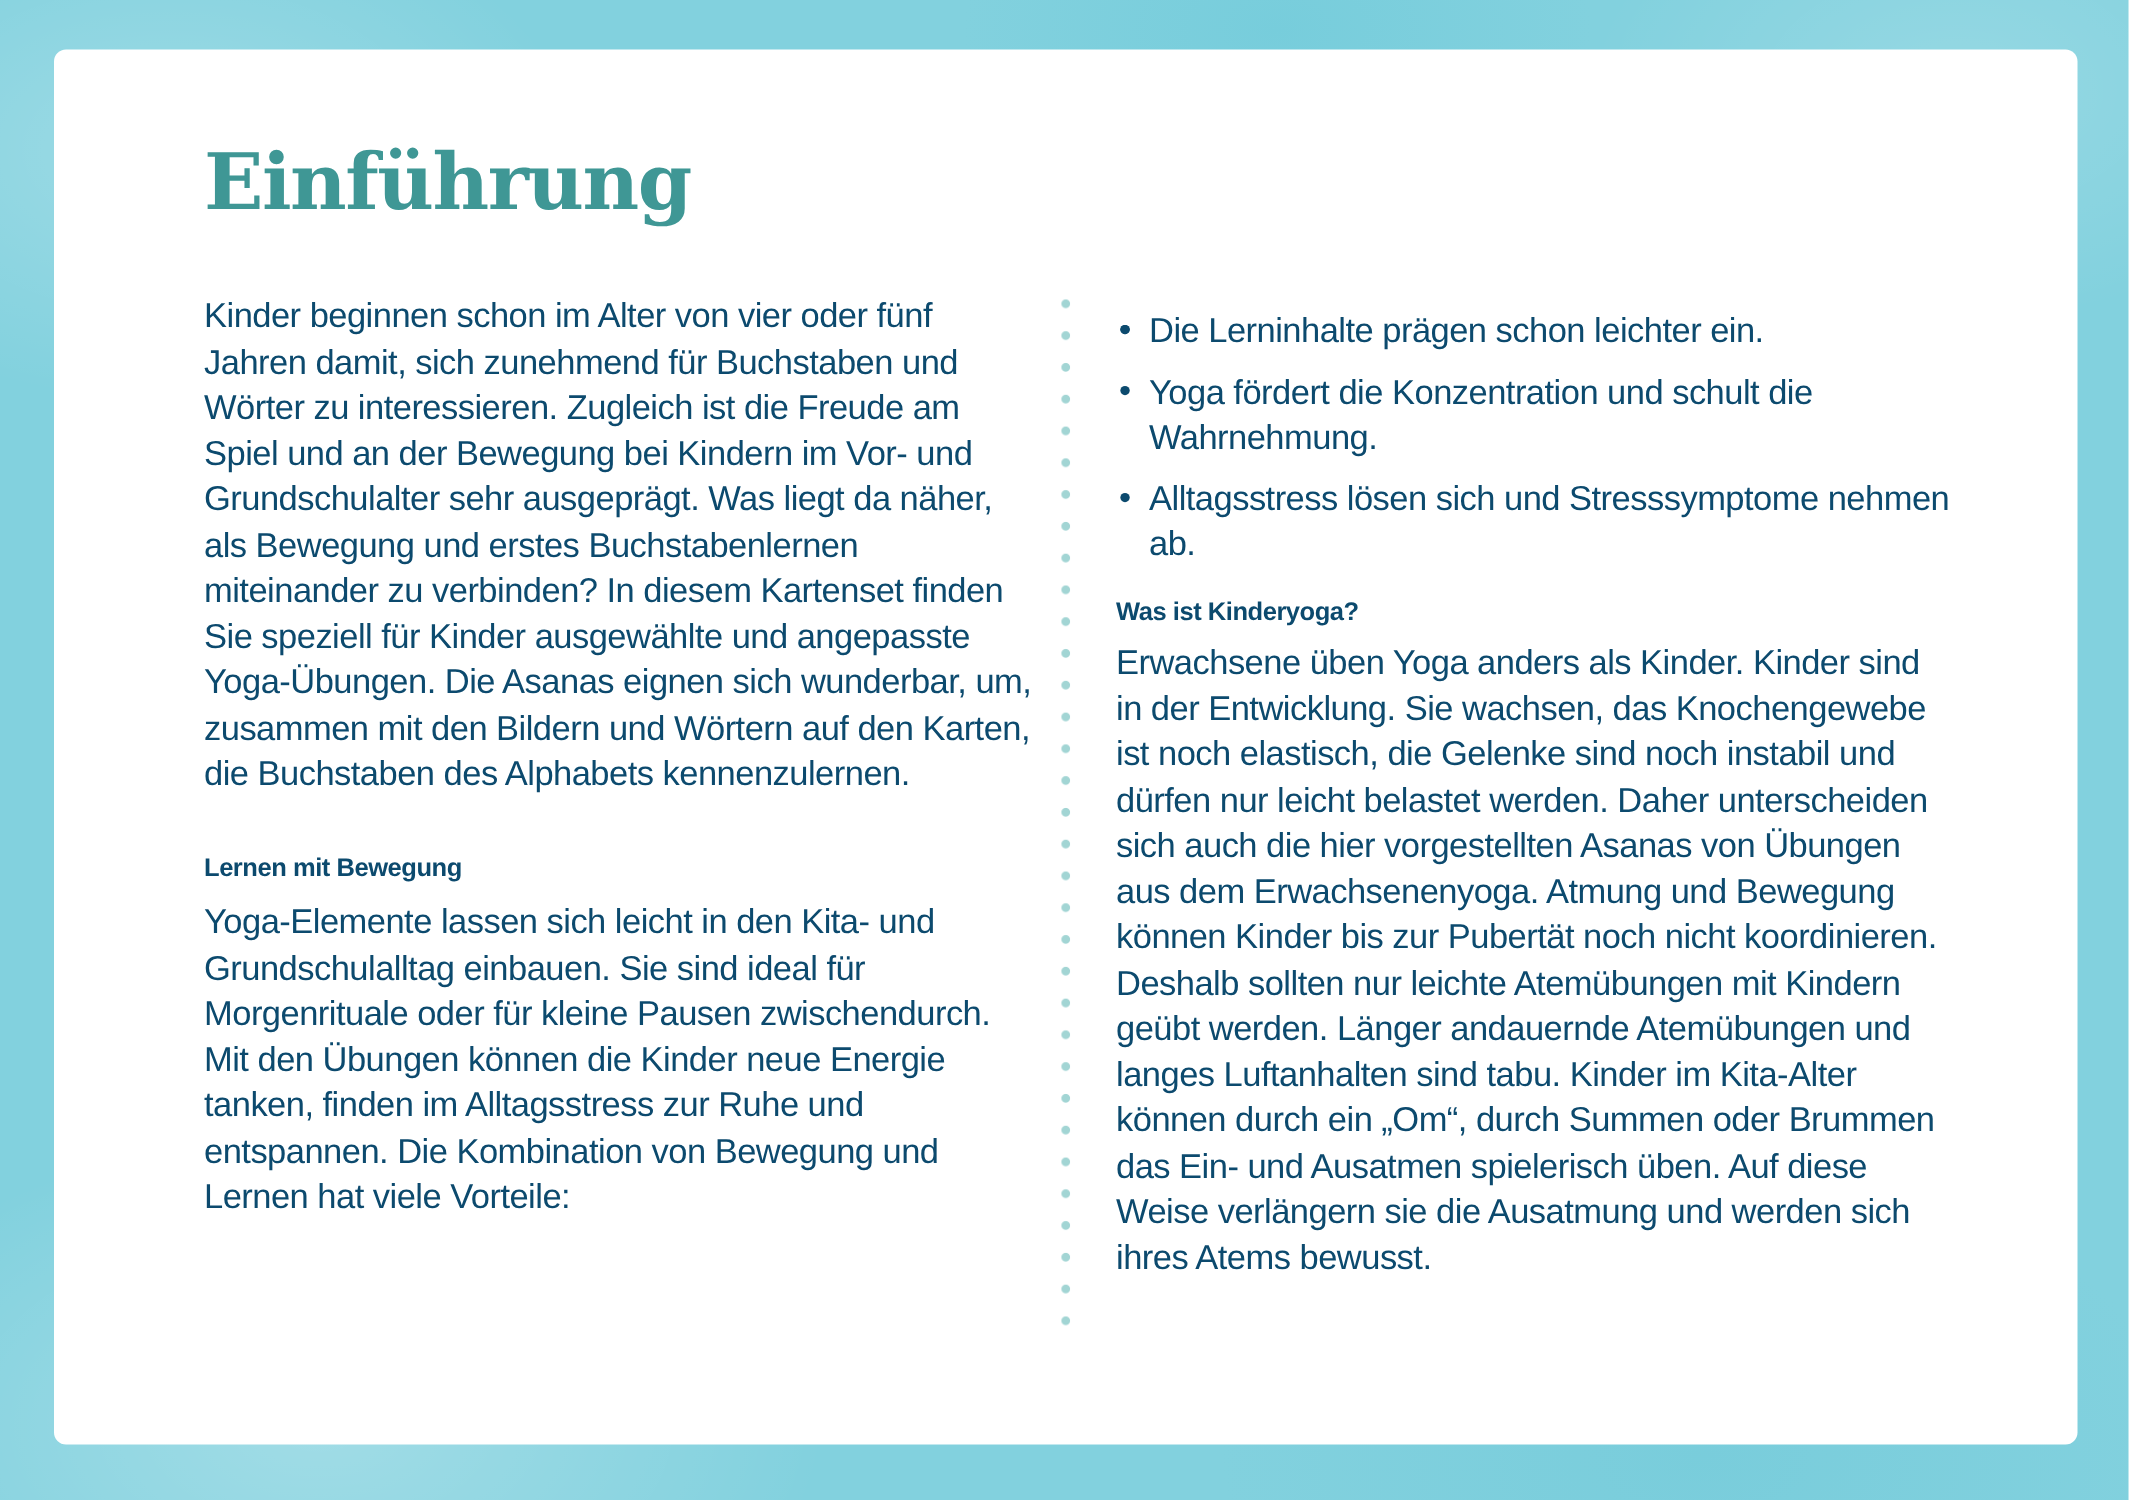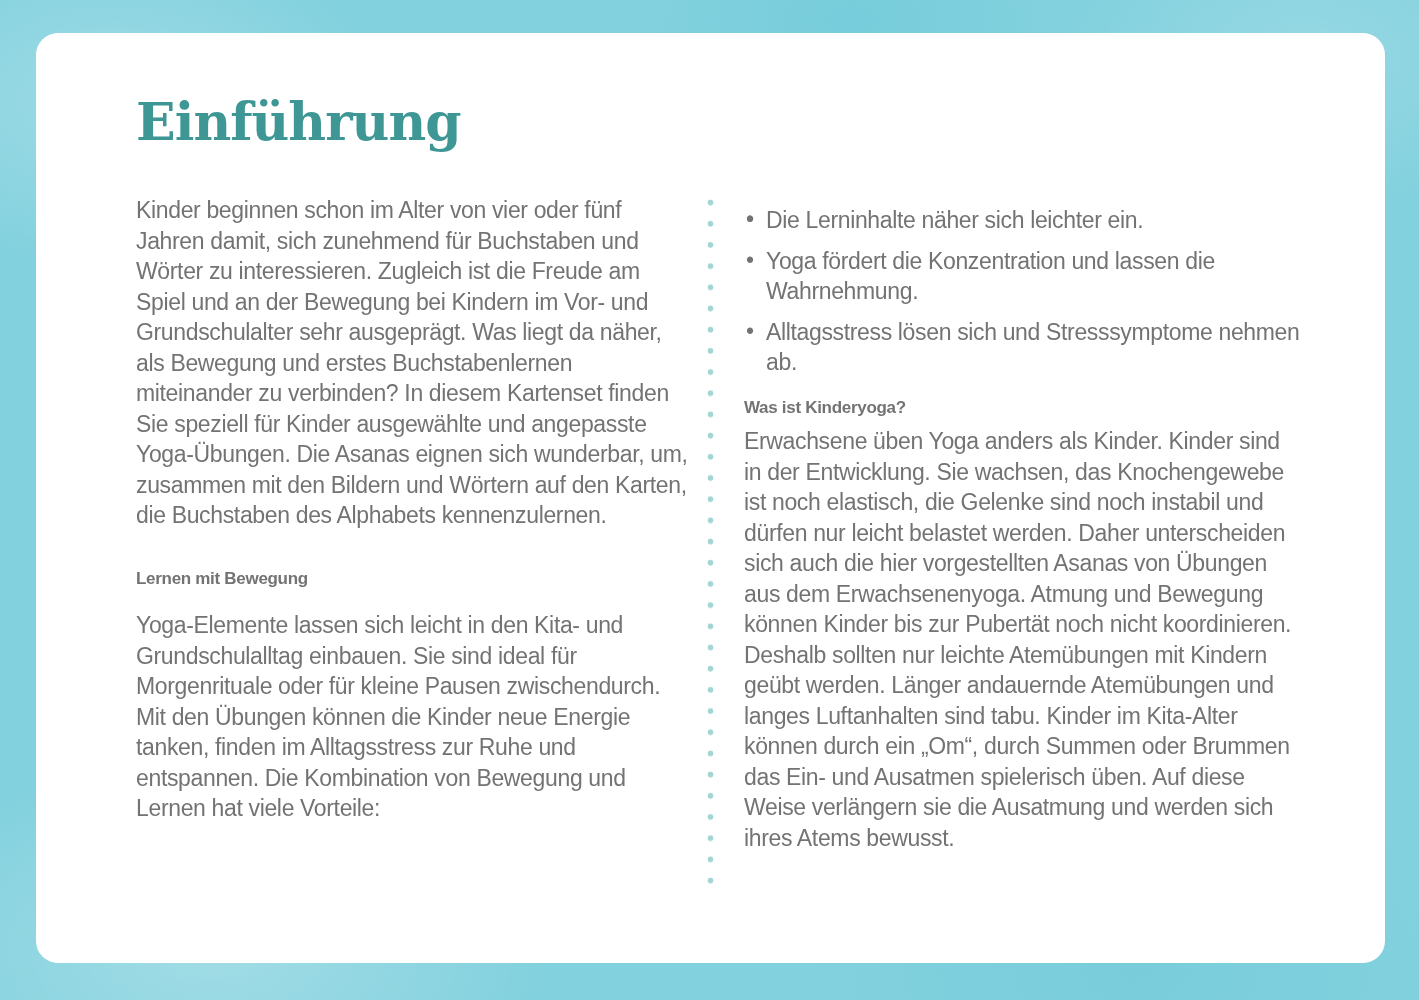--- a/index.html
+++ b/index.html
@@ -25,56 +25,56 @@
       radial-gradient(ellipse 300px 180px at 60% 2%,  rgba(108,201,217,0.5),  transparent 70%);
   }
 
   .card {
     position: absolute;
     left: 36px;
     top: 33px;
     width: 1349px;
     height: 930px;
     background: #ffffff;
-    border-radius: 22px;
+    border-radius: 8px;
   }
 
   .page-title {
     position: absolute;
     left: 100px;
     top: 58px;
     font-family: "DejaVu Serif", "Liberation Serif", serif;
     font-weight: bold;
     font-size: 52px;
     line-height: 1.2;
     letter-spacing: -1px;
     color: #3f9795;
   }
 
   .col {
     position: absolute;
     top: 162px;
-    color: #737373;
+    color: #0c4a6e;
     font-size: 23px;
     letter-spacing: -0.35px;
     line-height: 30.5px;
   }
 
   .col-left  { left: 100px; width: 552px; }
   .col-right { left: 708px; width: 556px; }
 
   .body-par { margin: 0; }
 
   .sub-heading {
     font-weight: bold;
     font-size: 17px;
     letter-spacing: -0.3px;
   }
 
-  .col-left .sub-heading  { margin-top: 33px; margin-bottom: 16px; }
+  .col-left .sub-heading  { margin-top: 33px; margin-bottom: 5px; }
   .col-right .sub-heading { margin-top: 15px; margin-bottom: 3px; }
 
   ul.benefits {
     list-style: none;
     margin: 0;
     padding: 0;
   }
 
   ul.benefits li {
     position: relative;
@@ -116,25 +116,25 @@
 
   <div class="dotted-divider"></div>
 
   <div class="col col-right">
     <ul class="benefits">
       <li>
         <span class="bullet-glyph">•</span>
       </li>
       <li>
         <span class="bullet-glyph">•</span>
-        <span>Die Lerninhalte näher sich leichter ein.</span>
+        <span>Die Lerninhalte prägen schon leichter ein.</span>
       </li>
       <li>
         <span class="bullet-glyph">•</span>
-        <span>Yoga fördert die Konzentration und lassen die Wahrnehmung.</span>
+        <span>Yoga fördert die Konzentration und schult die Wahrnehmung.</span>
       </li>
       <li>
         <span class="bullet-glyph">•</span>
         <span>Alltagsstress lösen sich und Stresssymptome nehmen ab.</span>
       </li>
     </ul>
 
     <h2 class="sub-heading">Was ist Kinderyoga?</h2>
 
     <p class="body-par">Erwachsene üben Yoga anders als Kinder. Kinder sind in der Entwicklung. Sie wachsen, das Knochengewebe ist noch elastisch, die Gelenke sind noch instabil und dürfen nur leicht belastet werden. Daher unterscheiden sich auch die hier vorgestellten Asanas von Übungen aus dem Erwachsenenyoga. Atmung und Bewegung können Kinder bis zur Pubertät noch nicht koordinieren. Deshalb sollten nur leichte Atemübungen mit Kindern geübt werden. Länger andauernde Atemübungen und langes Luftanhalten sind tabu. Kinder im Kita-Alter können durch ein „Om“, durch Summen oder Brummen das Ein- und Ausatmen spielerisch üben. Auf diese Weise verlängern sie die Ausatmung und werden sich ihres Atems bewusst.</p>

